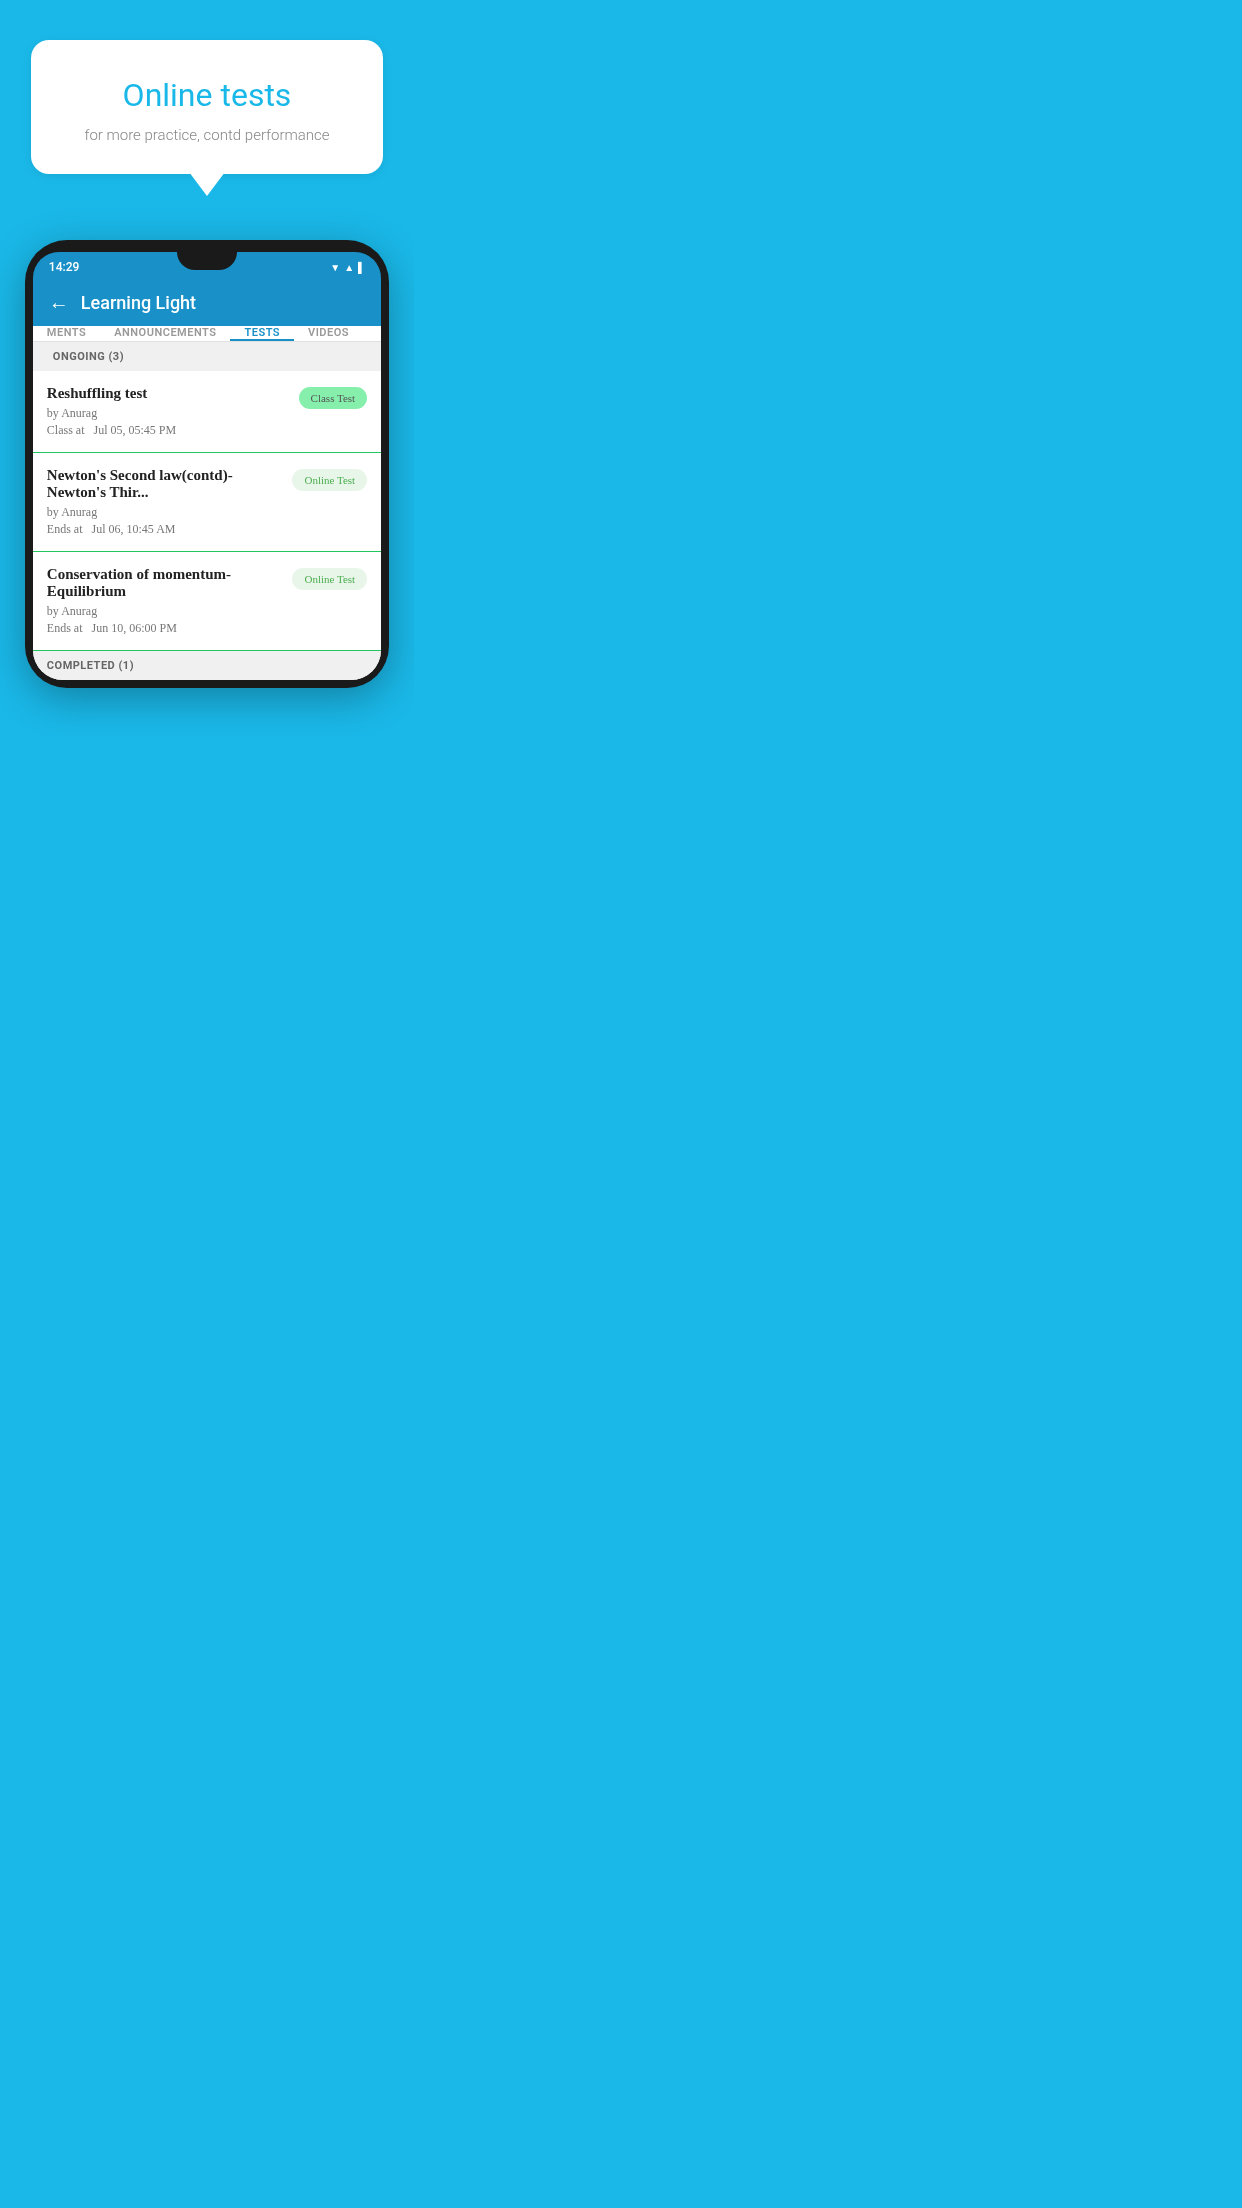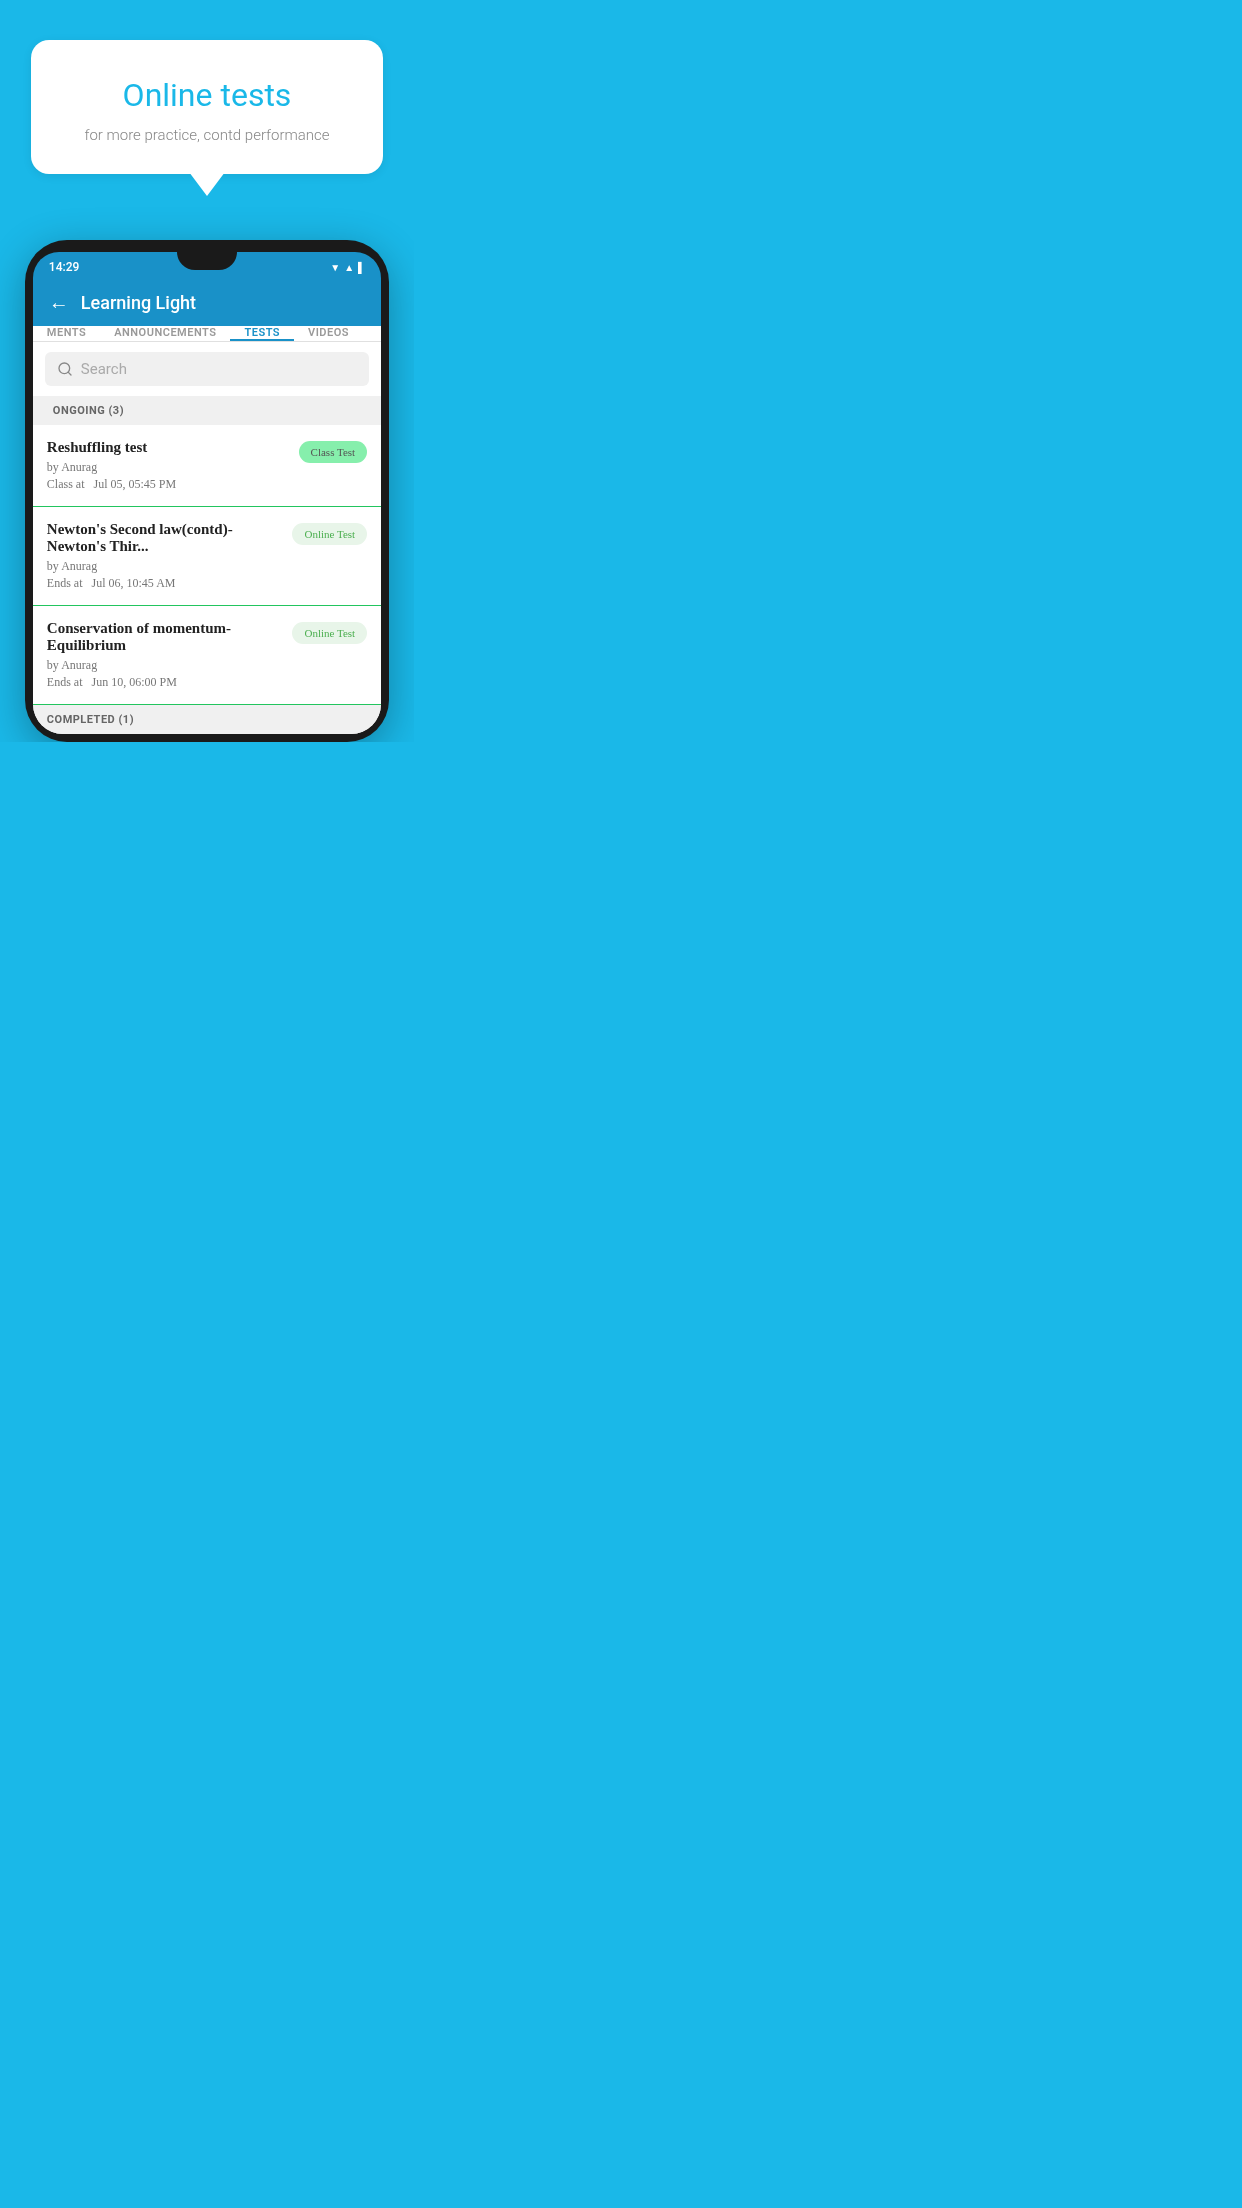--- a/index.html
+++ b/index.html
@@ -260,29 +260,20 @@
       <div class="app-header-title">Learning Light</div>
     </div>
 
     <div class="tabs-bar">
       <div class="tab-item">MENTS</div>
       <div class="tab-item">ANNOUNCEMENTS</div>
       <div class="tab-item active">TESTS</div>
       <div class="tab-item">VIDEOS</div>
     </div>
 
-    <div class="search-container">
-      <div class="search-input-wrapper">
-        <svg width="16" height="16" viewBox="0 0 24 24" fill="none" stroke="#888" stroke-width="2" stroke-linecap="round" stroke-linejoin="round">
-          <circle cx="11" cy="11" r="8"></circle>
-          <line x1="21" y1="21" x2="16.65" y2="16.65"></line>
-        </svg>
-        <span class="search-input-text">Search</span>
-      </div>
-    </div>
 
     <div class="section-header">ONGOING (3)</div>
 
     <div class="test-item">
       <div class="test-info">
         <div class="test-title">Reshuffling test</div>
         <div class="test-author">by Anurag</div>
         <div class="test-time">
           <span>Class at</span>
           &nbsp;

